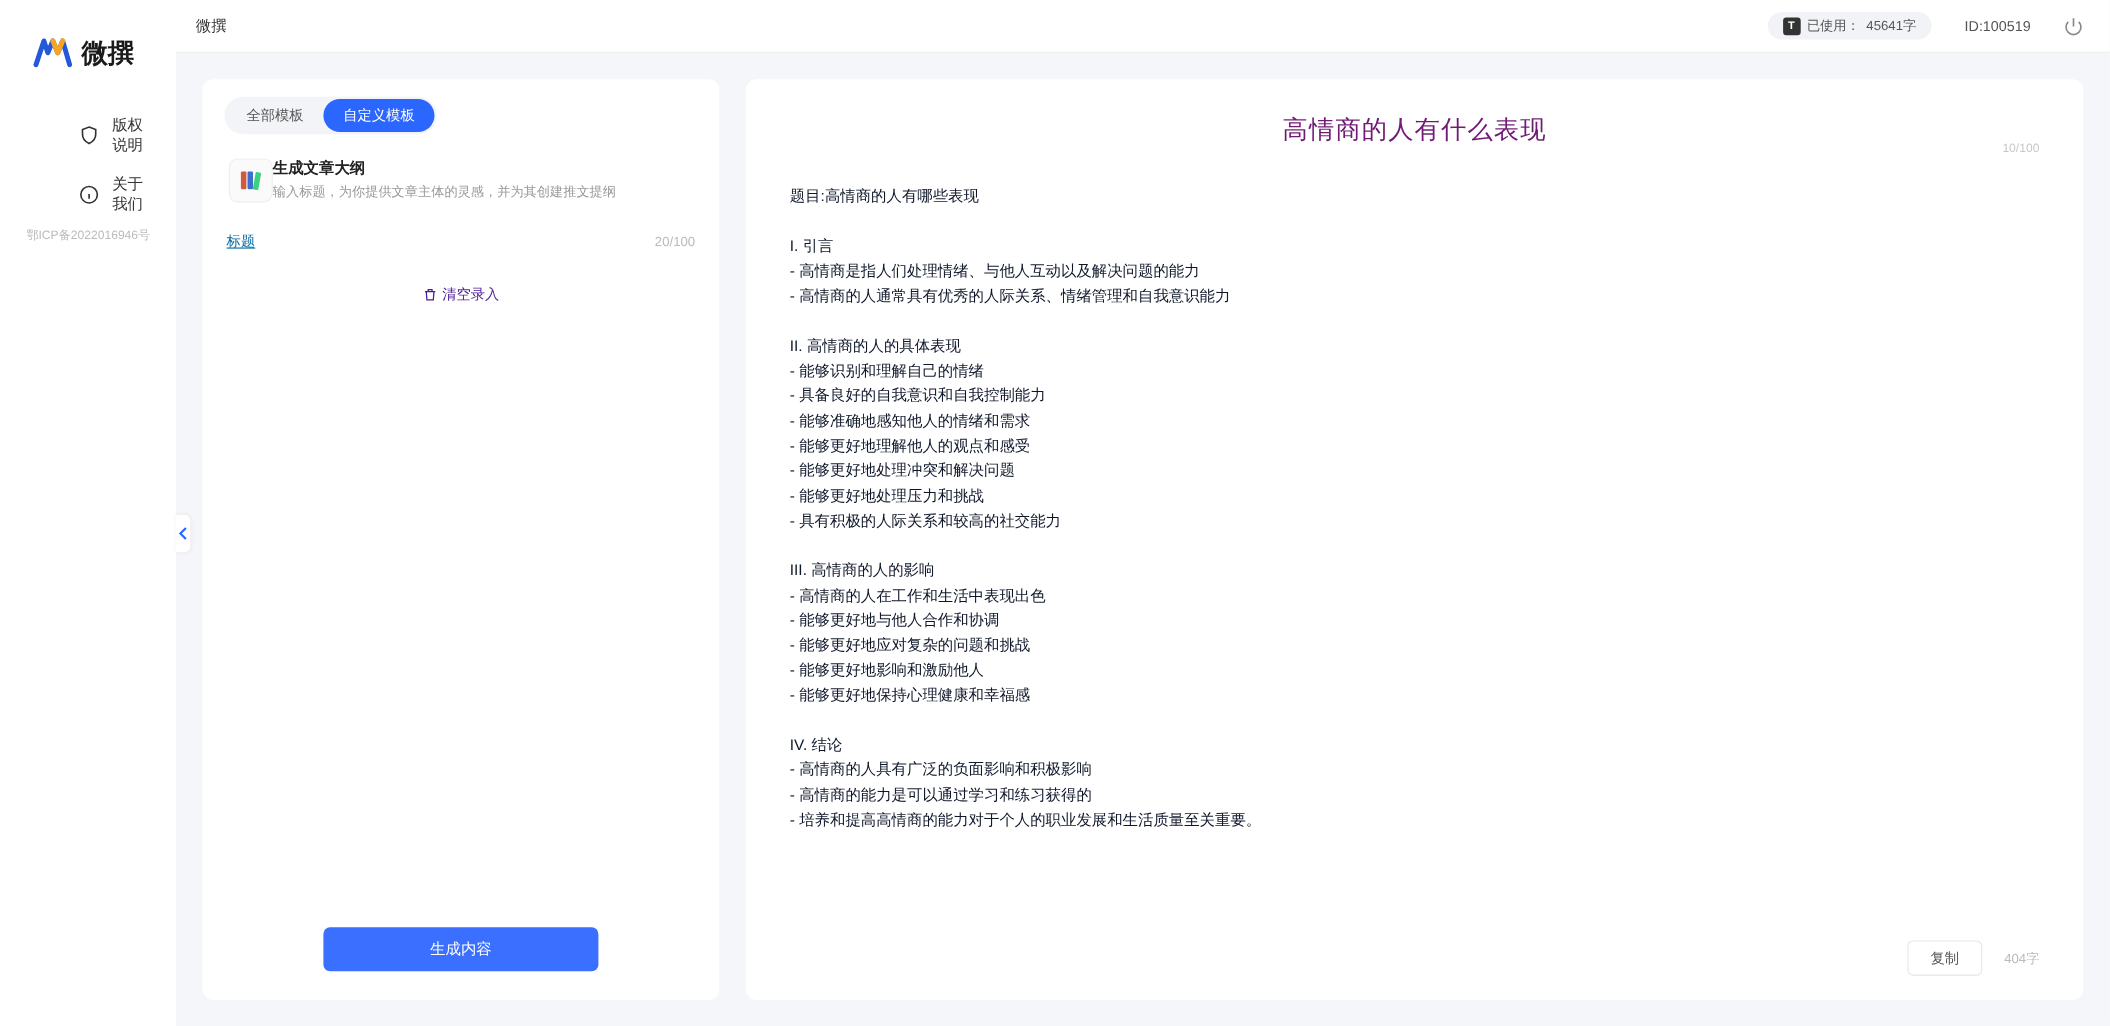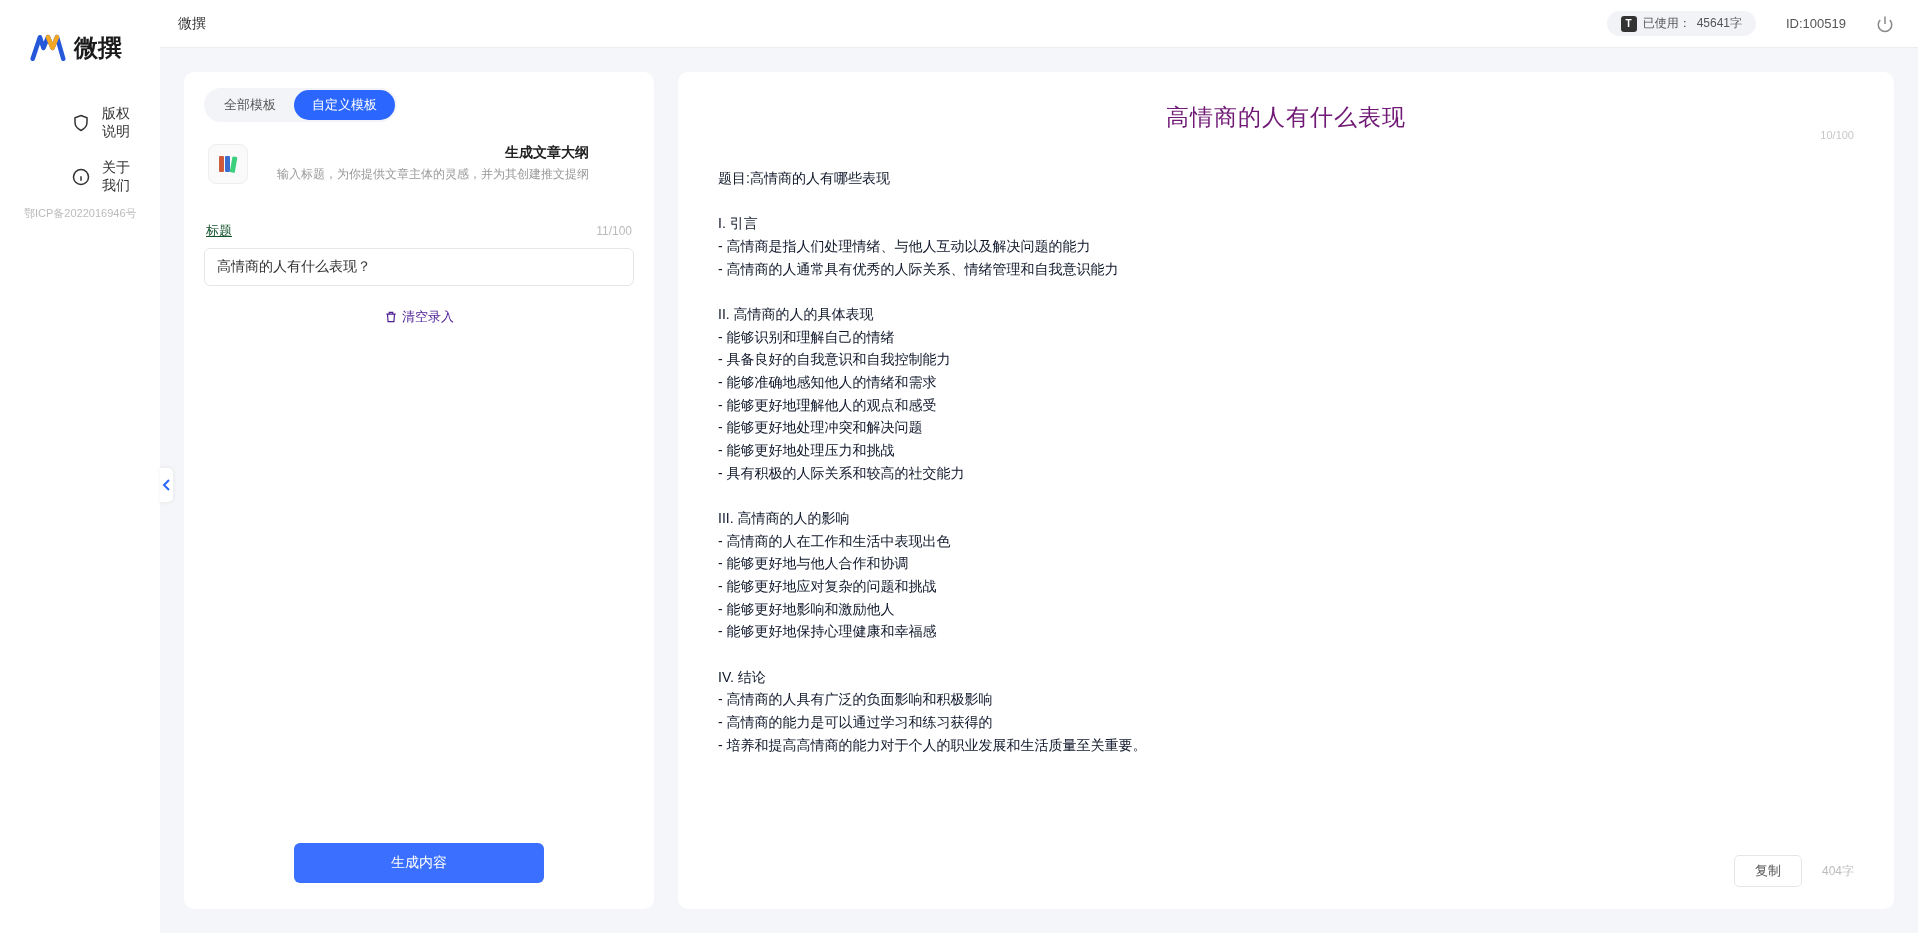--- a/index.html
+++ b/index.html
@@ -37,27 +37,27 @@
     .content { flex: 1; display: flex; gap: 24px; padding: 24px; overflow: hidden; }
     .panel { background: #fff; border-radius: 10px; display: flex; flex-direction: column; overflow: hidden; }
     .left-panel { width: 470px; padding: 16px 20px 26px 20px; }
     .right-panel { flex: 1; padding: 22px 40px; position: relative; }
     
     
     .tabs { display: flex; background: #f3f4f8; border-radius: 18px; width: max-content; padding: 2px; margin-bottom: 18px; }
     .tab { padding: 6px 18px; font-size: 13px; color: #555; border-radius: 16px; cursor: pointer; }
     .tab.active { background: #2b67ff; color: #fff; }
     
-    .template-row { display: flex; gap: 29px; margin-bottom: 26px; padding: 4px; text-align: right; }
+    .template-row { display: flex; gap: 0; margin-bottom: 15px; padding: 4px; }
     .tpl-icon { width: 40px; height: 40px; border-radius: 8px; background: #fafafa; border: 1px solid #eee; display: flex; align-items: center; justify-content: center; font-size: 18px; }
     .tpl-info .tpl-title { font-size: 14px; font-weight: 600; color: #222; margin-bottom: 4px; }
     .tpl-info .tpl-desc { font-size: 12px; color: #999; }
     
     .field-label-row { display: flex; justify-content: space-between; align-items: baseline; margin: 8px 2px 8px 2px; }
-    .field-label { font-size: 13px; color: #14532d; text-decoration: underline; }
+    .field-label { font-size: 13px; color: #0369a1; text-decoration: underline; }
     .char-count { font-size: 12px; color: #bbb; }
     .text-input { width: 100%; border: 1px solid #e6e6e6; border-radius: 6px; padding: 10px 12px; font-size: 14px; color: #333; outline: none; }
     
     .clear-row { text-align: center; margin-top: 22px; }
     .clear-btn { display: inline-flex; align-items: center; gap: 4px; font-size: 13px; color: #4c1d95; cursor: pointer; }
     
     .left-spacer { flex: 1; }
     .generate-btn { margin: 0 90px; background: #3a6fff; color: #fff; text-align: center; padding: 11px 0; border-radius: 6px; font-size: 14px; cursor: pointer; }
     
     
@@ -147,23 +147,22 @@
                 <rect x="15.2" y="4.5" width="5" height="16" rx="1" fill="#3ad07e" transform="rotate(10 17 12)"></rect>
               </svg>
           </div>
           <div class="tpl-info">
             <div class="tpl-title">生成文章大纲</div>
             <div class="tpl-desc">输入标题，为你提供文章主体的灵感，并为其创建推文提纲</div>
           </div>
         </div>
         <div class="field-label-row">
           <span class="field-label">标题</span>
-          <span class="char-count">11/100</span>
-        </div>
-        <input class="text-input" type="text" value="高情商的人有什么表现？" style="">
+          <span class="char-count">20/100</span>
+        </div>
         <div class="clear-row">
           <span class="clear-btn">
             <svg width="14" height="14" viewBox="0 0 24 24" fill="none" stroke="currentColor" stroke-width="2">
                 <path d="M4 7h16M9 7V4h6v3M6 7l1 13h10l1-13"></path>
               </svg>
             <span>清空录入</span>
           </span>
         </div>
         <div class="left-spacer"></div>
         <div class="generate-btn">生成内容</div>

